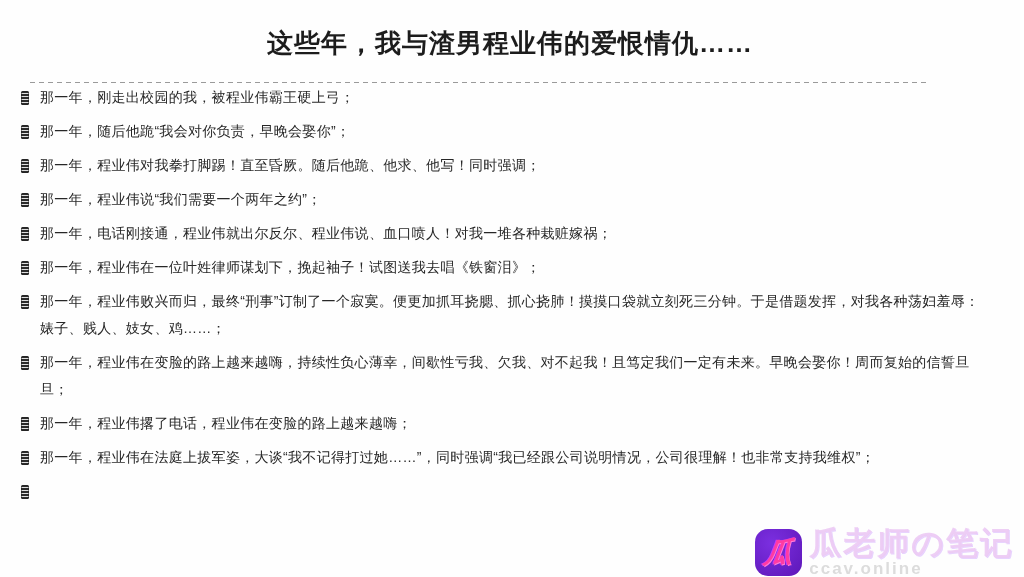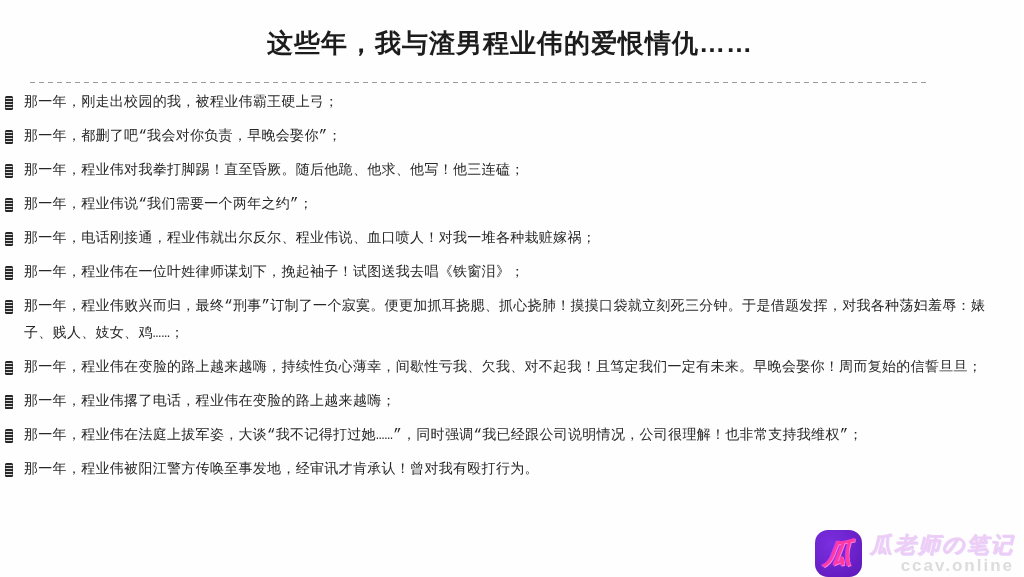--- a/index.html
+++ b/index.html
@@ -24,23 +24,21 @@
   .divider{
     margin:21px 90px 0 30px;
     height:2px;
     background-image:repeating-linear-gradient(90deg,#9a9a9a 0 5px,transparent 5px 9px);
     background-size:100% 1px;
     background-repeat:no-repeat;
     background-position:0 0;
   }
 
   .list{
-    margin-top:5px;
-    padding:0 34px 0 2px;
-    font-family:Liberation Mono, monospace;
+    padding:0 34px 0 18px;
   }
   .list-item{
     position:relative;
     padding-left:22px;
     margin-bottom:7px;
     font-size:14px;
     line-height:27px;
     letter-spacing:0.3px;
     color:#272727;
   }
@@ -72,57 +70,55 @@
     font-size:29px;
     font-weight:bold;
     font-style:italic;
     color:#ff3ba3;
     text-shadow:1px 1px 0 #ff7ad9, -1px 0 0 #c13bff;
     transform:skewX(-8deg);
     line-height:1;
   }
   .wm-text{display:flex;flex-direction:column;line-height:1;}
   .wm-name{
-    font-size:22px;
+    font-size:32px;
     font-weight:bold;
     letter-spacing:2px;
     color:rgba(221,160,235,0.50);
     text-shadow:0 0 1px rgba(255,255,255,0.9),1px 1px 0 rgba(186,120,255,0.35);
-    font-style:italic;
   }
   .wm-site{
     margin-top:1px;
     font-size:17px;
     font-weight:bold;
     letter-spacing:2px;
     color:#dcdcdc;
-    text-align:right;
   }
 </style>
 </head>
 <body>
 
 <div class="page">
 
   <h1 class="page-title">这些年，我与渣男程业伟的爱恨情仇……</h1>
 
   <div class="divider"></div>
 
   <div class="list">
     <div class="list-item">
       <span class="bullet"></span>
       <span>那一年，刚走出校园的我，被程业伟霸王硬上弓；</span>
     </div>
     <div class="list-item">
       <span class="bullet"></span>
-      <span>那一年，都删了吧“我会对你负责，早晚会娶你”；</span>
+      <span>那一年，随后他跪“我会对你负责，早晚会娶你”；</span>
     </div>
     <div class="list-item">
       <span class="bullet"></span>
-      <span>那一年，程业伟对我拳打脚踢！直至昏厥。随后他跪、他求、他写！他三连磕；</span>
+      <span>那一年，程业伟对我拳打脚踢！直至昏厥。随后他跪、他求、他写！同时强调；</span>
     </div>
     <div class="list-item">
       <span class="bullet"></span>
       <span>那一年，程业伟说“我们需要一个两年之约”；</span>
     </div>
     <div class="list-item">
       <span class="bullet"></span>
       <span>那一年，电话刚接通，程业伟就出尔反尔、程业伟说、血口喷人！对我一堆各种栽赃嫁祸；</span>
     </div>
     <div class="list-item">
@@ -143,21 +139,20 @@
     <div class="list-item">
       <span class="bullet"></span>
       <span>那一年，程业伟撂了电话，程业伟在变脸的路上越来越嗨；</span>
     </div>
     <div class="list-item">
       <span class="bullet"></span>
       <span>那一年，程业伟在法庭上拔军姿，大谈“我不记得打过她……”，同时强调“我已经跟公司说明情况，公司很理解！也非常支持我维权”；</span>
     </div>
     <div class="list-item">
       <span class="bullet"></span>
-      <span>那一年，程业伟被阳江警方传唤至事发地，经审讯才肯承认！曾对我有殴打行为。</span>
     </div>
   </div>
 
   <div class="watermark">
     <div class="wm-logo">
       <span class="wm-logo-char">瓜</span>
     </div>
     <div class="wm-text">
       <span class="wm-name">瓜老师の笔记</span>
       <span class="wm-site">ccav.online</span>

